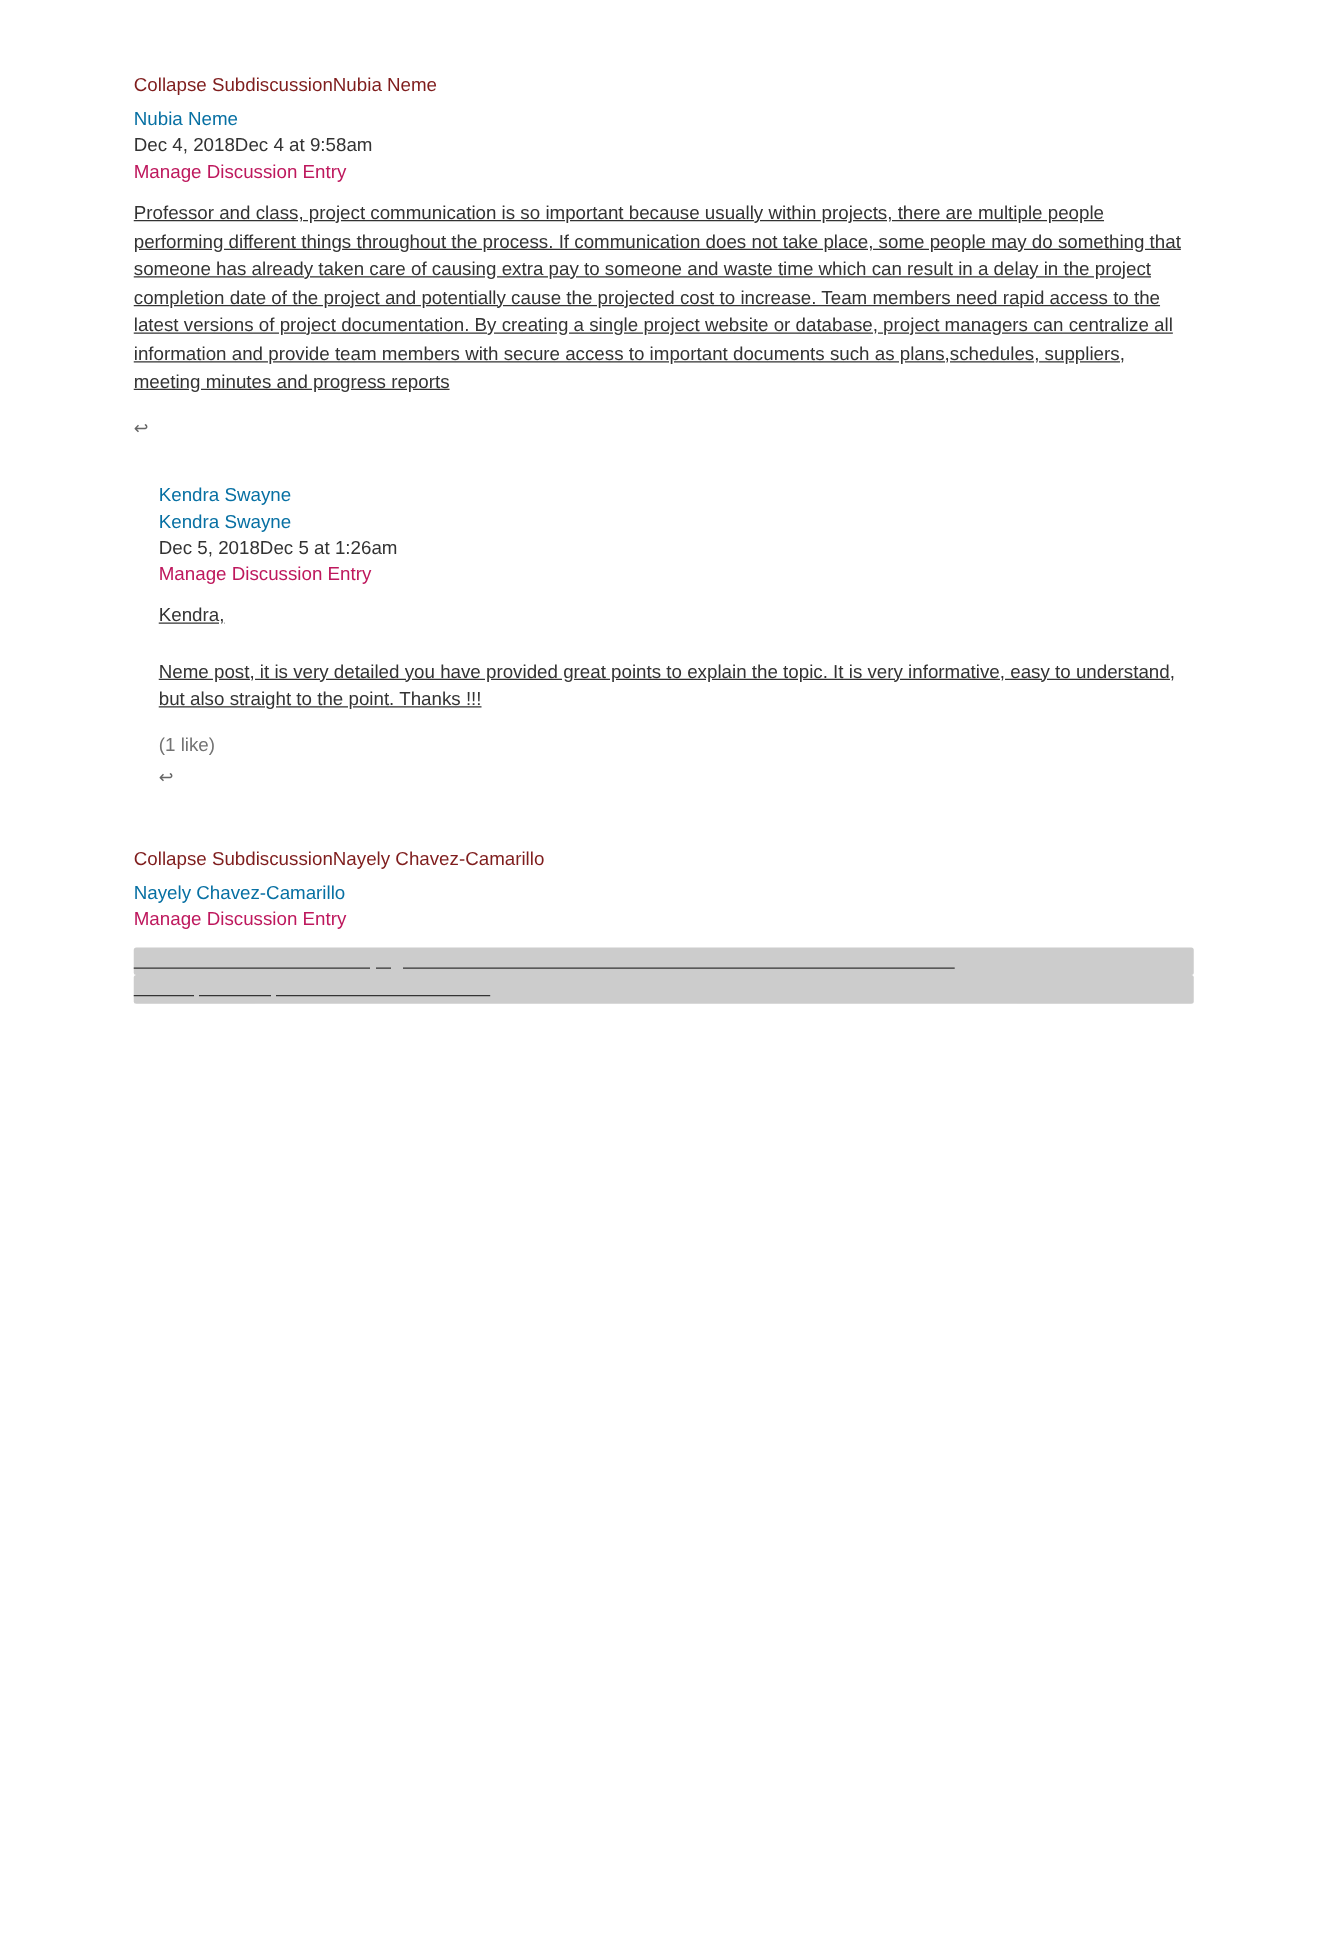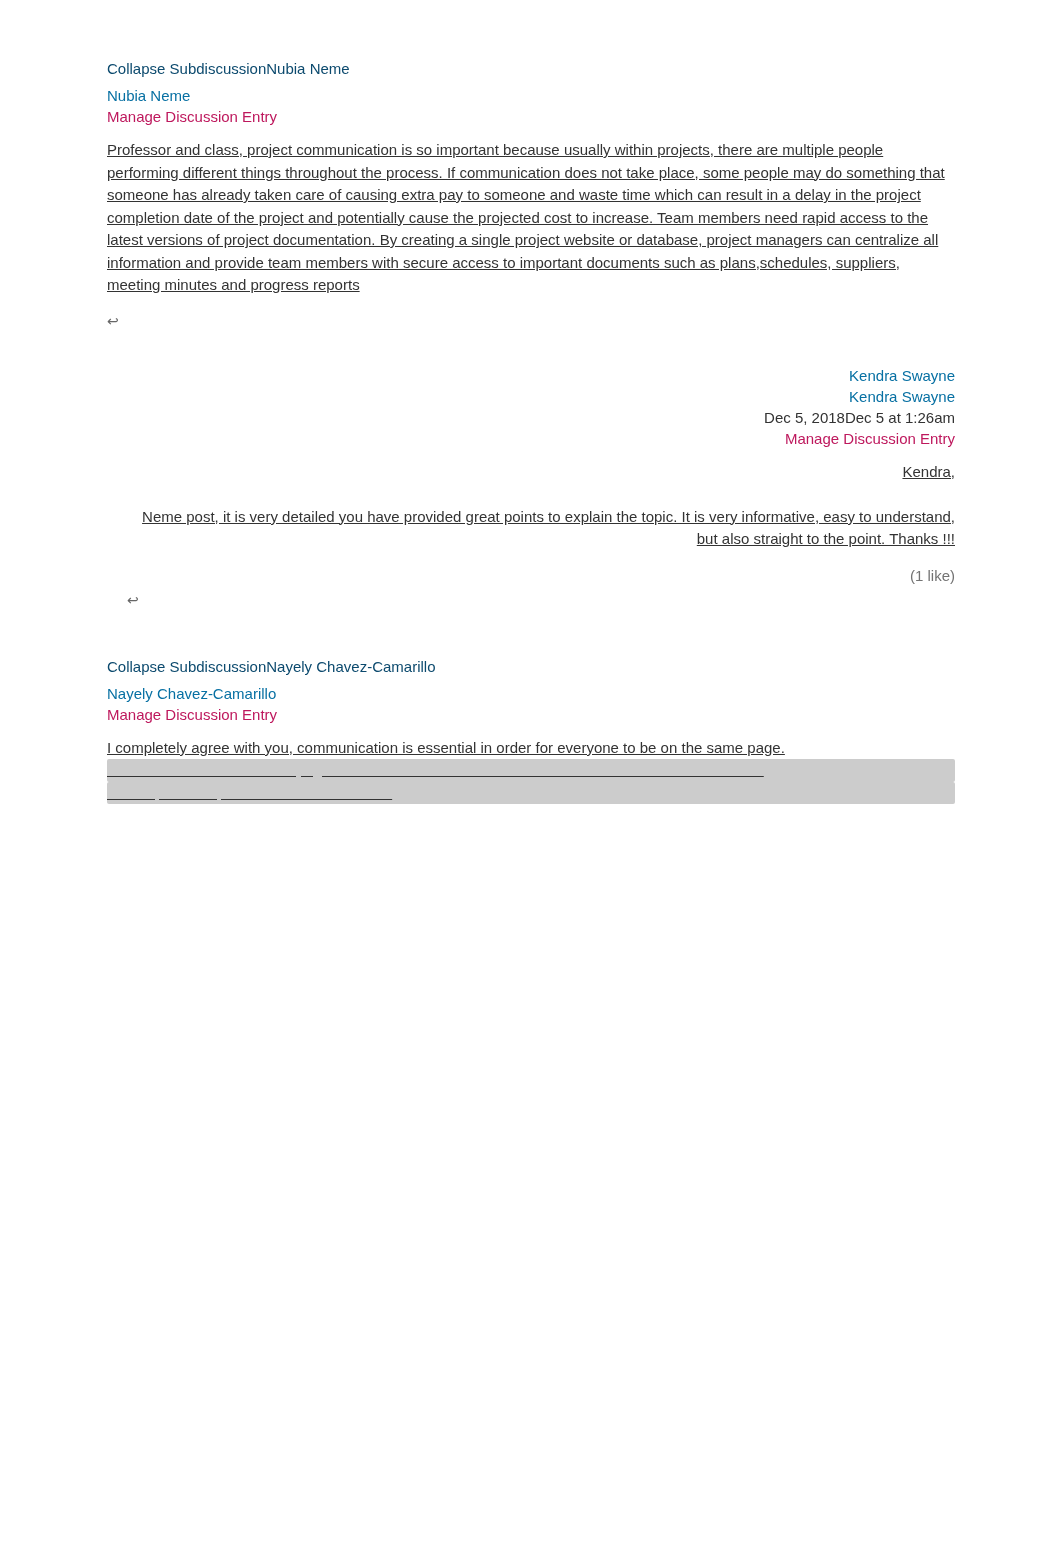--- a/index.html
+++ b/index.html
@@ -19,21 +19,21 @@
 
     .page-container {
       padding: 60px 107px 60px 107px;
     }
 
     .collapse-line {
       margin-bottom: 10px;
     }
 
     .collapse-link {
-      color: #0c4a6e;
+      color: #7f1d1d;
       text-decoration: none;
       font-size: 15px;
     }
 
     .user-name-link {
       color: #0770a3;
       text-decoration: none;
       font-size: 15px;
     }
 
@@ -89,21 +89,20 @@
       background: #ccc;
       color: transparent;
       border-radius: 2px;
       font-size: 15px;
       line-height: 1.5;
       user-select: none;
     }
 
     .indent-block {
       padding-left: 20px;
-      text-align: right;
     }
 
     .entry-block {
       margin-bottom: 50px;
     }
 
     .sub-entry {
       margin-bottom: 40px;
     }
   </style>
@@ -111,20 +110,23 @@
 <body>
 
 <div class="page-container">
 
   <div class="entry-block">
     <div class="collapse-line">
       <a class="collapse-link" href="#">Collapse Subdiscussion</a><a class="collapse-link" href="#">Nubia Neme</a>
     </div>
     <div class="user-name-block">
       <a class="user-name-link" href="#">Nubia Neme</a>
+    </div>
+    <div class="date-line">
+      <span>Dec 4, 2018</span><span>Dec 4 at 9:58am</span>
     </div>
     <a class="manage-link" href="#">Manage Discussion Entry</a>
     <div class="post-body">Professor and class, project communication is so important because usually within projects, there are multiple people performing different things throughout the process. If communication does not take place, some people may do something that someone has already taken care of causing extra pay to someone and waste time which can result in a delay in the project completion date of the project and potentially cause the projected cost to increase. Team members need rapid access to the latest versions of project documentation. By creating a single project website or database, project managers can centralize all information and provide team members with secure access to important documents such as plans,schedules, suppliers, meeting minutes and progress reports</div>
     <div class="reply-icon-area">
       <span class="reply-icon">↩</span>
     </div>
 
     
     <div class="indent-block sub-entry">
       <div class="separator"></div>
@@ -154,19 +156,18 @@
 
   <div class="entry-block">
     <div class="collapse-line">
       <a class="collapse-link" href="#">Collapse Subdiscussion</a><a class="collapse-link" href="#">Nayely Chavez-Camarillo</a>
     </div>
     <div class="user-name-block">
       <a class="user-name-link" href="#">Nayely Chavez-Camarillo</a>
     </div>
     <a class="manage-link" href="#">Manage Discussion Entry</a>
     <div class="post-body">
-      <p>I completely agree with you, communication is essential in order for everyone to be on the same page.</p>
       <p class="blurred-text">We must all be on the same page and communicate with each other to make sure that we have the</p>
       <p class="blurred-text">best experience possible with this course !!</p>
     </div>
   </div>
 
 </div>
 
 </body></html>

